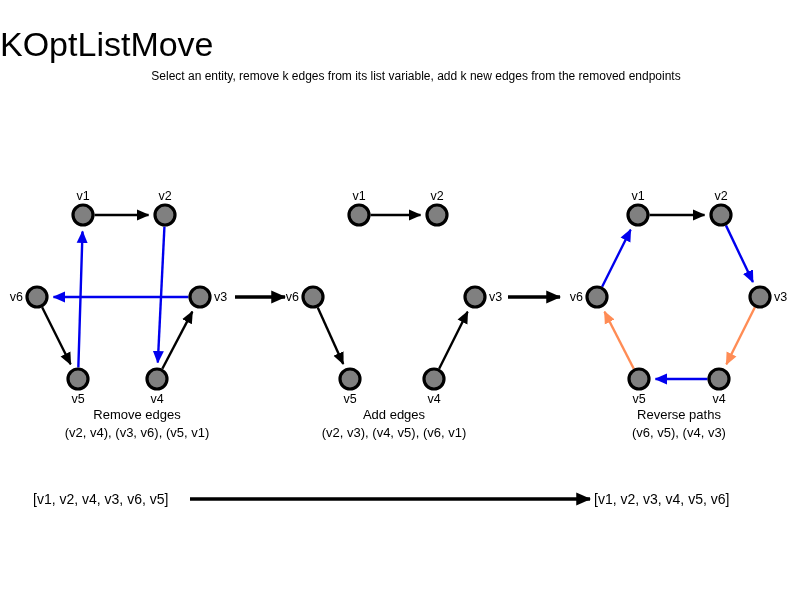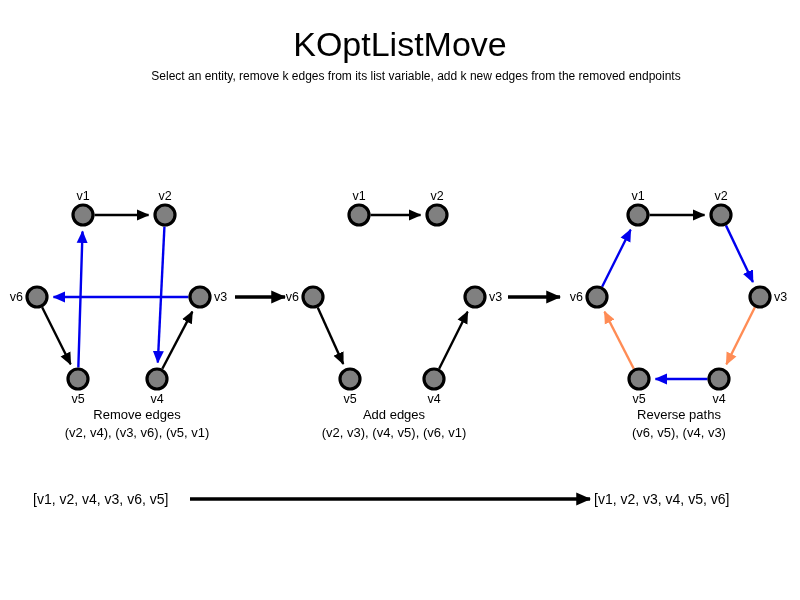--- a/index.html
+++ b/index.html
@@ -19,21 +19,20 @@
   #page {
     position: relative;
     width: 800px;
     height: 600px;
   }
   .title {
     position: absolute;
     top: 24px;
     left: 0;
     width: 800px;
-    text-align: center;
     font-size: 34px;
     font-weight: normal;
     letter-spacing: 0px;
     line-height: 40px;
   }
   .subtitle {
     position: absolute;
     top: 68px;
     left: 0;
     width: 800px;

